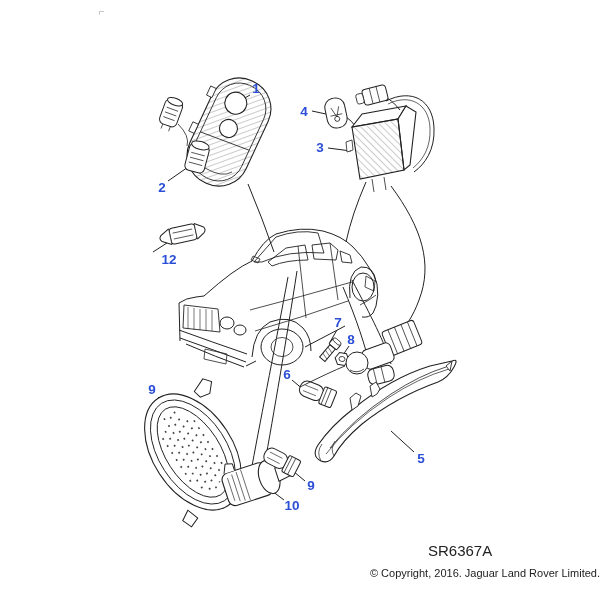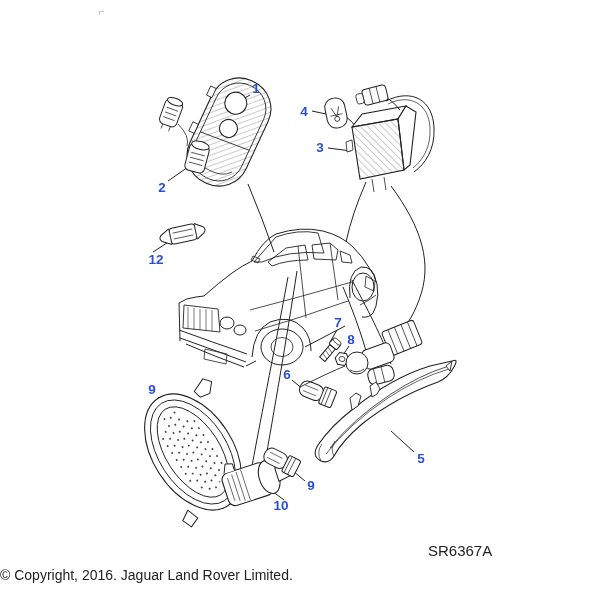--- a/index.html
+++ b/index.html
@@ -3,22 +3,22 @@
 <meta charset="utf-8">
 <style>
   html,body{margin:0;padding:0;background:#fff;}
   .stage{position:relative;width:600px;height:600px;background:#ffffff;overflow:hidden;
          font-family:"Liberation Sans",sans-serif;}
   .stage svg{position:absolute;left:0;top:0;}
   .callout{position:absolute;transform:translate(-50%,-50%);
            color:#2b4fd7;font-weight:bold;font-size:13.5px;line-height:1;
            cursor:pointer;user-select:none;}
   .diagram-code{position:absolute;left:428px;top:542px;font-size:15px;color:#222;}
-  .copyright{position:absolute;left:0;top:567px;width:100%;text-align:left;
-             font-size:14px;color:#222;}
+  .copyright{position:absolute;left:0;top:567px;width:100%;text-align:right;
+             font-size:11px;color:#222;}
   .stray{position:absolute;left:99px;top:11px;width:4px;height:3px;
          border-left:1px solid #c9c9c9;border-top:1px solid #c9c9c9;}
 </style>
 </head>
 <body>
 
 <div class="stage">
 
   <div class="stray"></div>
 
@@ -216,21 +216,21 @@
 
   <div class="callout" style="left:256px;top:89px">1</div>
   <div class="callout" style="left:162px;top:188px">2</div>
   <div class="callout" style="left:320px;top:148px">3</div>
   <div class="callout" style="left:304px;top:112px">4</div>
   <div class="callout" style="left:421px;top:459px">5</div>
   <div class="callout" style="left:287px;top:375px">6</div>
   <div class="callout" style="left:338px;top:323px">7</div>
   <div class="callout" style="left:351px;top:340px">8</div>
   <div class="callout" style="left:152px;top:390px">9</div>
-  <div class="callout" style="left:281px;top:506px">10</div>
+  <div class="callout" style="left:292px;top:506px">10</div>
   <div class="callout" style="left:311px;top:486px">9</div>
-  <div class="callout" style="left:156px;top:260px">12</div>
+  <div class="callout" style="left:169px;top:260px">12</div>
 
   <div class="diagram-code">SR6367A</div>
 
   <div class="copyright">© Copyright, 2016. Jaguar Land Rover Limited.</div>
 
 </div>
 
 </body></html>

